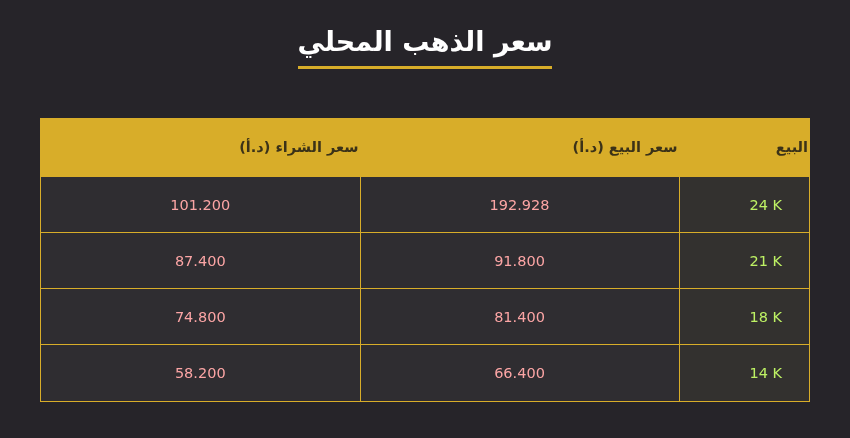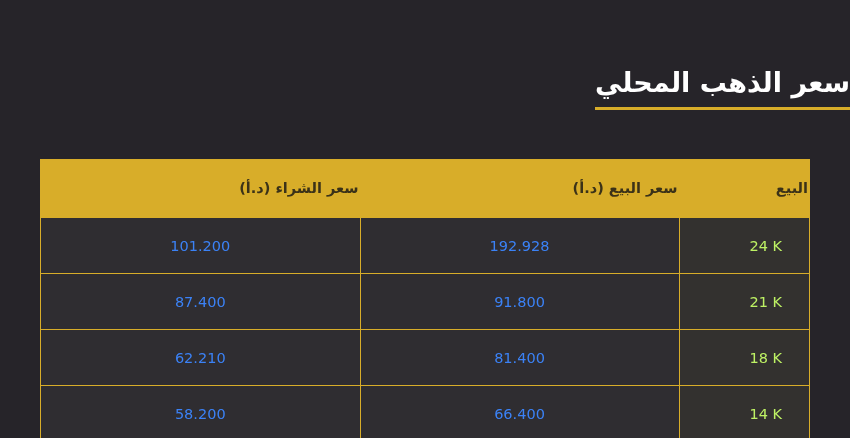--- a/index.html
+++ b/index.html
@@ -14,23 +14,22 @@
     font-family: "DejaVu Sans", sans-serif;
     overflow: hidden;
   }
   .page {
     width: 850px;
     height: 438px;
     position: relative;
     background: #262429;
   }
   .title-wrap {
-    text-align: right;
+    text-align: center;
     padding-top: 8px;
-    margin-top: 41px;
   }
   .page-title {
     display: inline-block;
     color: #ffffff;
     font-size: 27px;
     font-weight: bold;
     letter-spacing: 0px;
     padding-bottom: 8px;
     border-bottom: 3px solid #d8ad29;
     line-height: 1.2;
@@ -55,21 +54,21 @@
     text-align: right;
     border-left: 1px solid #d8ad29;
   }
   table.gold-table thead th.karat-col {
     width: 130px;
   }
   table.gold-table tbody td {
     height: 56px;
     text-align: center;
     vertical-align: middle;
-    color: #3b82f6;
+    color: #fca5a5;
     font-size: 14.5px;
     border-top: 1px solid #d8ad29;
     border-left: 1px solid #d8ad29;
     background: #2f2d31;
   }
   table.gold-table tbody td.karat-cell {
     width: 130px;
     background: #33312f;
     color: #bef264;
     border-left: 1px solid #d8ad29;
@@ -115,21 +114,21 @@
           <td><span class="num">101.200</span></td>
         </tr>
         <tr>
           <td class="karat-cell"><span class="num">21 K</span></td>
           <td><span class="num">91.800</span></td>
           <td><span class="num">87.400</span></td>
         </tr>
         <tr>
           <td class="karat-cell"><span class="num">18 K</span></td>
           <td><span class="num">81.400</span></td>
-          <td><span class="num">62.210</span></td>
+          <td><span class="num">74.800</span></td>
         </tr>
         <tr>
           <td class="karat-cell"><span class="num">14 K</span></td>
           <td><span class="num">66.400</span></td>
           <td><span class="num">58.200</span></td>
         </tr>
       </tbody>
     </table>
   </div>
 

